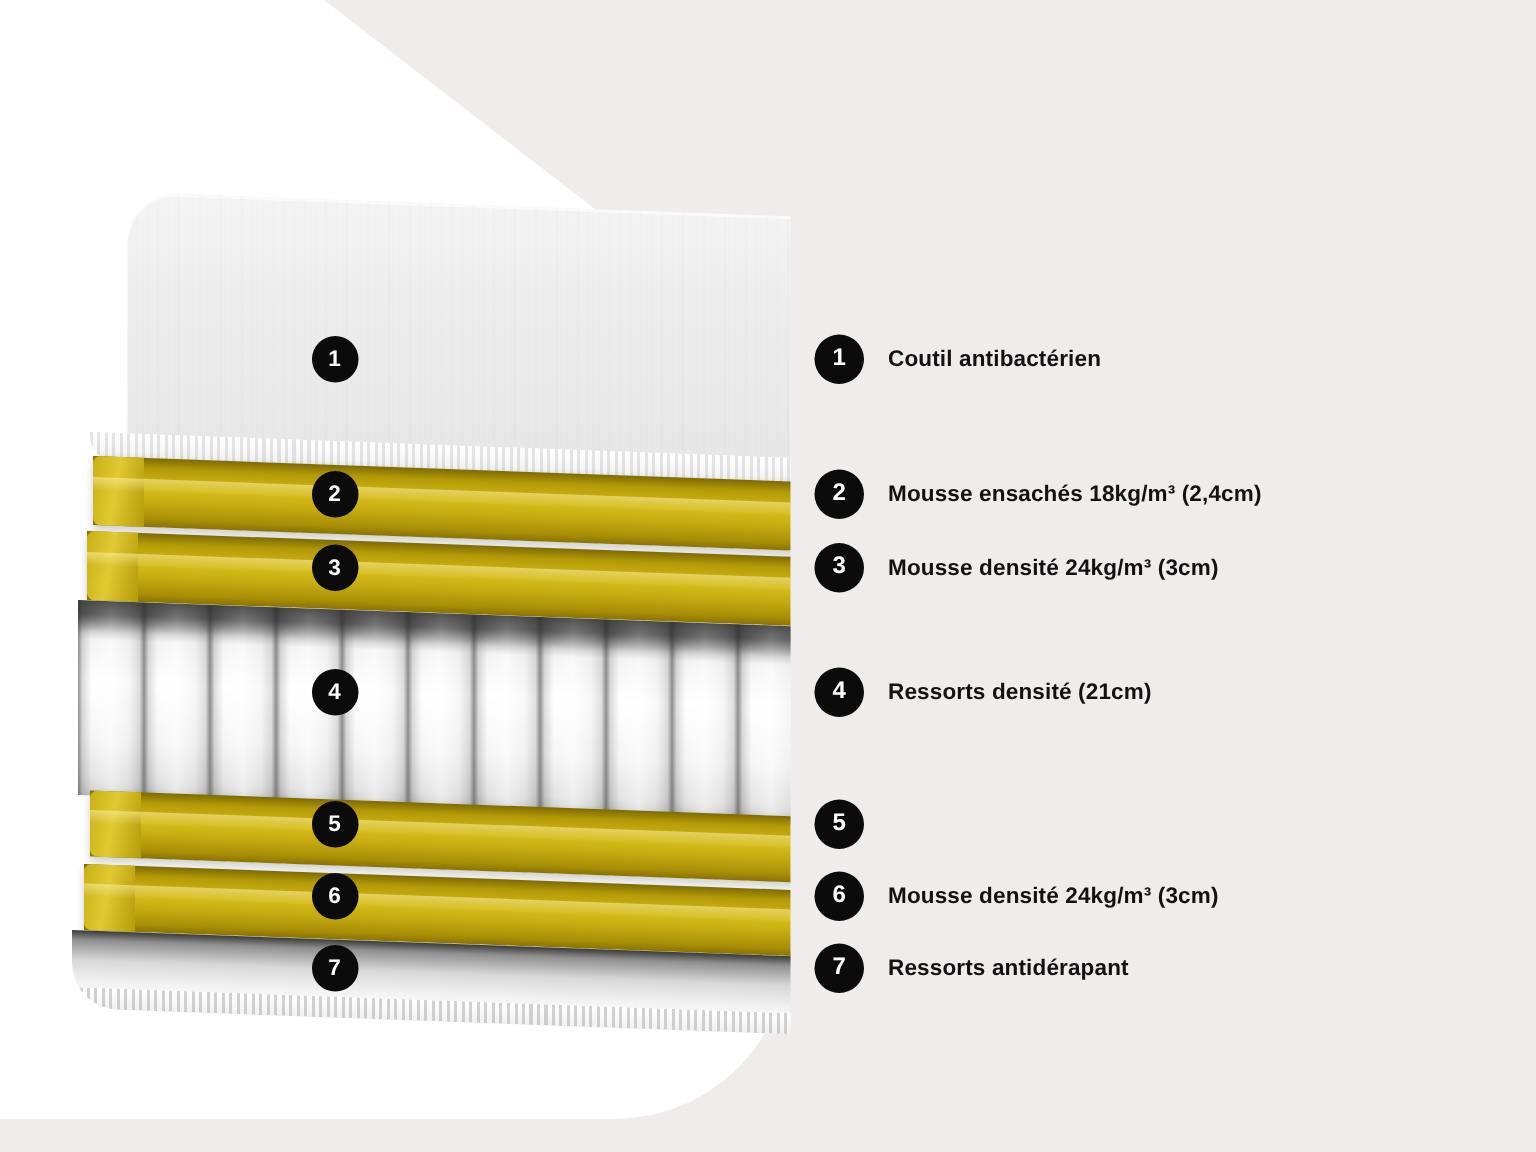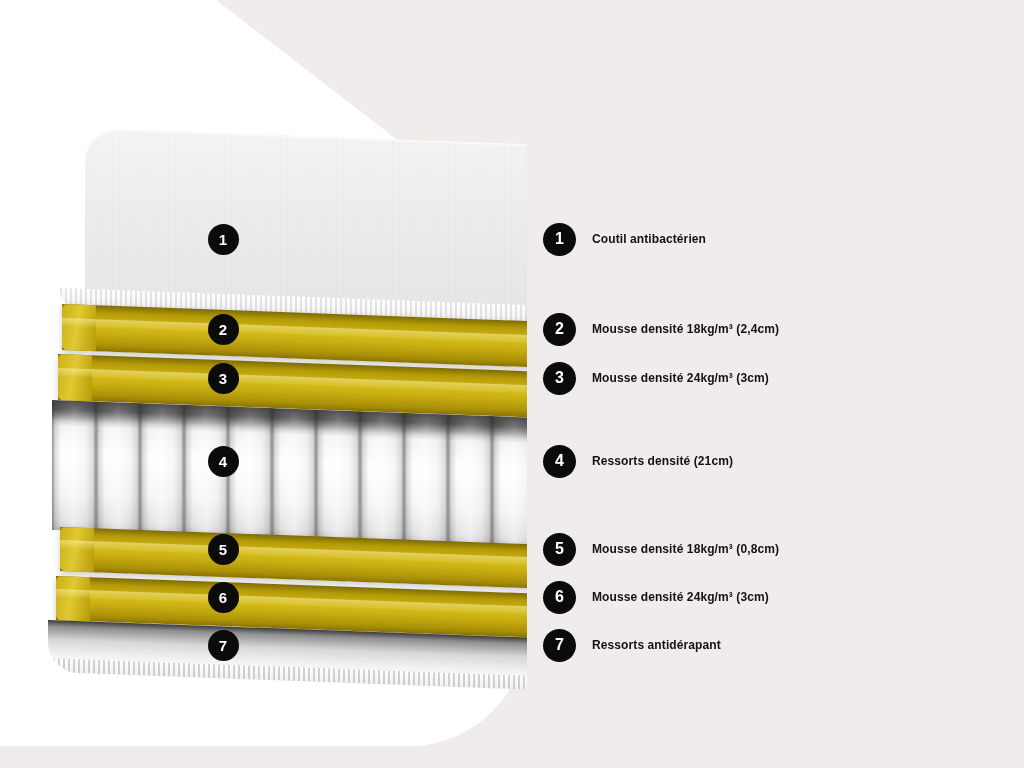--- a/index.html
+++ b/index.html
@@ -168,21 +168,21 @@
   }
   .legend-row{
     position:absolute;
     left:0;
     display:flex;
     align-items:center;
     gap:16px;
   }
   .badge-legend{ position:relative; width:33px; height:33px; font-size:16px; flex:0 0 33px; }
   .legend-label{
-    font-size:12px;
+    font-size:15px;
     color:#121212;
     font-weight:600;
     letter-spacing:.1px;
     white-space:nowrap;
   }
 </style>
 </head>
 <body>
 
 <div id="stage">
@@ -229,33 +229,32 @@
       <div class="badge badge-img" style="left: 207.5px; top: 629.5px;">7</div>
     </div>
 
   <div class="legend" id="legend">
       <div class="legend-row" style="top: 222.5px;">
         <div class="badge badge-legend">1</div>
         <div class="legend-label">Coutil antibactérien</div>
       </div>
       <div class="legend-row" style="top: 312.5px;">
         <div class="badge badge-legend">2</div>
-        <div class="legend-label">Mousse densité 18kg/m³ (2,4cm)</div>
+        <div class="legend-label">Mousse ensachés 18kg/m³ (2,4cm)</div>
       </div>
       <div class="legend-row" style="top: 361.5px;">
         <div class="badge badge-legend">3</div>
         <div class="legend-label">Mousse densité 24kg/m³ (3cm)</div>
       </div>
       <div class="legend-row" style="top: 444.5px;">
         <div class="badge badge-legend">4</div>
         <div class="legend-label">Ressorts densité (21cm)</div>
       </div>
       <div class="legend-row" style="top: 532.5px;">
         <div class="badge badge-legend">5</div>
-        <div class="legend-label">Mousse densité 18kg/m³ (0,8cm)</div>
       </div>
       <div class="legend-row" style="top: 580.5px;">
         <div class="badge badge-legend">6</div>
         <div class="legend-label">Mousse densité 24kg/m³ (3cm)</div>
       </div>
       <div class="legend-row" style="top: 628.5px;">
         <div class="badge badge-legend">7</div>
         <div class="legend-label">Ressorts antidérapant</div>
       </div>
     </div>

